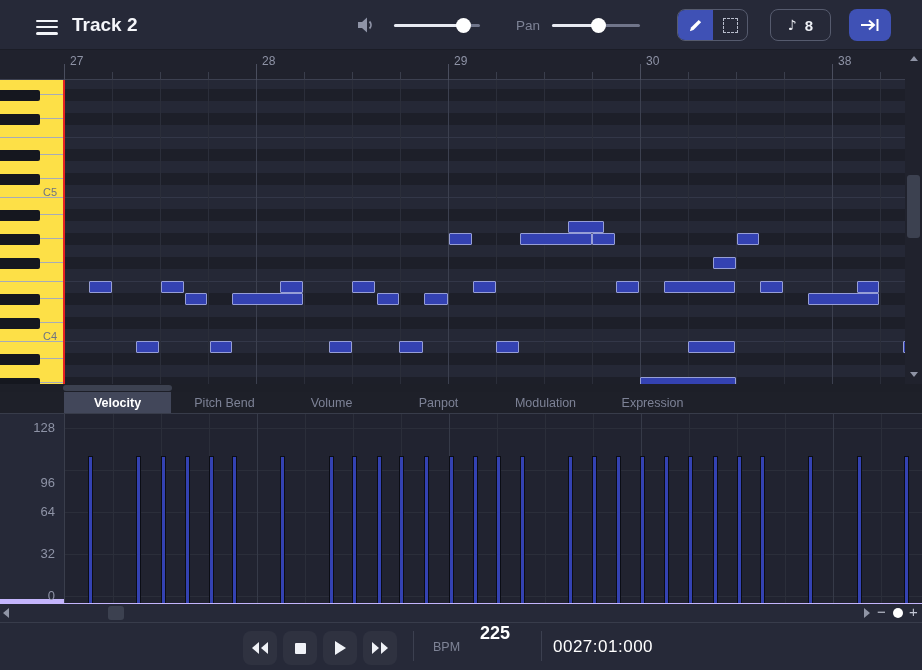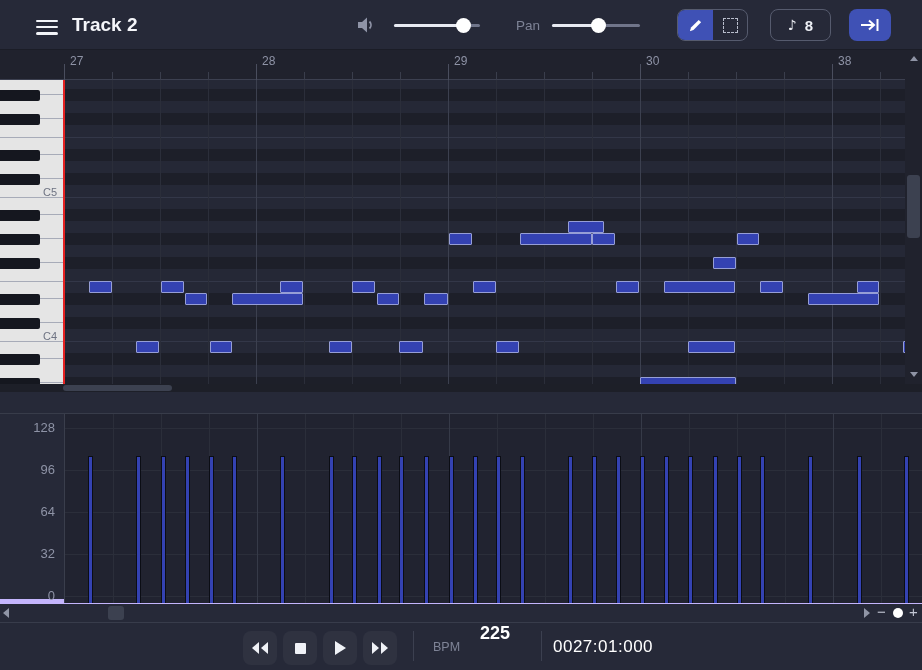--- a/index.html
+++ b/index.html
@@ -14,21 +14,21 @@
   .outline{border:1px solid #565b6e;background:transparent;}
   .blue{background:#3f51b5;}
   .slider-track{height:2.5px;background:#70758a;border-radius:2px;}
   .slider-fill{height:2.5px;background:#e8eaf2;border-radius:2px;}
   .knob{width:15px;height:15px;border-radius:50%;background:#ffffff;}
   .muted{color:#7e8396;}
   
   #roll{left:0;top:50px;width:922px;height:342px;overflow:hidden;}
   #ruler{left:0;top:0;width:922px;height:30px;background:#20222d;border-bottom:1px solid #3c4050;box-sizing:border-box;}
   .mlabel{font-size:12px;color:#8e93a6;}
-  #keys{left:0;top:30px;width:84px;height:304px;background:#e5e5e5;overflow:hidden;}
+  #keys{left:0;top:30px;width:84px;height:304px;background:#fde047;overflow:hidden;}
   .blackkey{background:#15171f;border-radius:0 2px 2px 0;}
   .keylabel{font-size:11px;color:#6e7382;}
   #grid{left:64px;top:30px;width:841px;height:304px;overflow:hidden;background:#252836;}
   .note{box-sizing:border-box;background:#3442b2;border:1px solid #969ed6;border-radius:1px;}
   #playhead{background:#e52222;}
   
   .sb-track{background:#1d1f28;}
   .sb-thumb{background:#3c4150;border-radius:3px;}
   .tri{width:0;height:0;}
   
@@ -226,20 +226,28 @@
       <div class="tri abs" style="left:5px;top:6px;border-left:4px solid transparent;border-right:4px solid transparent;border-bottom:5px solid #8f94a5;"></div>
       <div class="sb-thumb abs" style="left:2px;top:125px;width:13px;height:63px;"></div>
       <div class="tri abs" style="left:5px;top:322px;border-left:4px solid transparent;border-right:4px solid transparent;border-top:5px solid #8f94a5;"></div>
     </div>
 
     <div class="abs sb-track" style="left:0;top:334px;width:922px;height:8px;">
       <div class="sb-thumb abs" style="left:63px;top:1px;width:109px;height:6px;"></div>
     </div>
   </div>
 
+  <div id="tabbar" class="abs">
+      <div class="abs tab active" style="position: absolute; left: 64px; top: 0px; width: 107px;">Velocity</div>
+      <div class="abs tab" style="position: absolute; left: 171px; top: 0px; width: 107px;">Pitch Bend</div>
+      <div class="abs tab" style="position: absolute; left: 278px; top: 0px; width: 107px;">Volume</div>
+      <div class="abs tab" style="position: absolute; left: 385px; top: 0px; width: 107px;">Panpot</div>
+      <div class="abs tab" style="position: absolute; left: 492px; top: 0px; width: 107px;">Modulation</div>
+      <div class="abs tab" style="position: absolute; left: 599px; top: 0px; width: 107px;">Expression</div>
+    </div>
 
   <div id="vel" class="abs">
     <div id="velaxis"></div>
     <div id="velchart">
         <div style="position: absolute; left: 0px; top: 14px; width: 858px; height: 1px; background: rgb(43, 46, 58);"></div>
         <div style="position: absolute; left: 0px; top: 56px; width: 858px; height: 1px; background: rgb(43, 46, 58);"></div>
         <div style="position: absolute; left: 0px; top: 98px; width: 858px; height: 1px; background: rgb(43, 46, 58);"></div>
         <div style="position: absolute; left: 0px; top: 140px; width: 858px; height: 1px; background: rgb(43, 46, 58);"></div>
         <div style="position: absolute; left: 0px; top: 182px; width: 858px; height: 1px; background: rgb(43, 46, 58);"></div>
         <div style="position: absolute; left: 48px; top: 0px; width: 1px; height: 189px; background: rgb(43, 46, 58);"></div>
@@ -282,21 +290,21 @@
         <div class="abs vbar" style="position: absolute; left: 599px; top: 42px; height: 148px; background: rgb(52, 66, 178);"></div>
         <div class="abs vbar" style="position: absolute; left: 623px; top: 42px; height: 148px; background: rgb(52, 66, 178);"></div>
         <div class="abs vbar" style="position: absolute; left: 648px; top: 42px; height: 148px; background: rgb(52, 66, 178);"></div>
         <div class="abs vbar" style="position: absolute; left: 672px; top: 42px; height: 148px; background: rgb(52, 66, 178);"></div>
         <div class="abs vbar" style="position: absolute; left: 695px; top: 42px; height: 148px; background: rgb(52, 66, 178);"></div>
         <div class="abs vbar" style="position: absolute; left: 743px; top: 42px; height: 148px; background: rgb(52, 66, 178);"></div>
         <div class="abs vbar" style="position: absolute; left: 792px; top: 42px; height: 148px; background: rgb(52, 66, 178);"></div>
         <div class="abs vbar" style="position: absolute; left: 839px; top: 42px; height: 148px; background: rgb(52, 66, 178);"></div>
       </div>
   <div class="abs axis" style="position: absolute; left: 5px; top: 6px;">128</div>
-      <div class="abs axis" style="position: absolute; left: 5px; top: 48px;">96</div>
+      <div class="abs axis" style="position: absolute; left: 5px; top: 61px;">96</div>
       <div class="abs axis" style="position: absolute; left: 5px; top: 90px;">64</div>
       <div class="abs axis" style="position: absolute; left: 5px; top: 132px;">32</div>
       <div class="abs axis" style="position: absolute; left: 5px; top: 174px;">0</div>
     </div>
 
   <div id="scrollrow" class="abs">
     <div class="tri abs" style="left:3px;top:4px;border-top:5px solid transparent;border-bottom:5px solid transparent;border-right:6px solid #8f94a5;"></div>
     <div class="sb-thumb abs" style="left:108px;top:2px;width:16px;height:14px;"></div>
     <div class="tri abs" style="left:864px;top:4px;border-top:5px solid transparent;border-bottom:5px solid transparent;border-left:6px solid #8f94a5;"></div>
     <div class="abs zoomctl" style="left:877px;top:-1px;">−</div>

